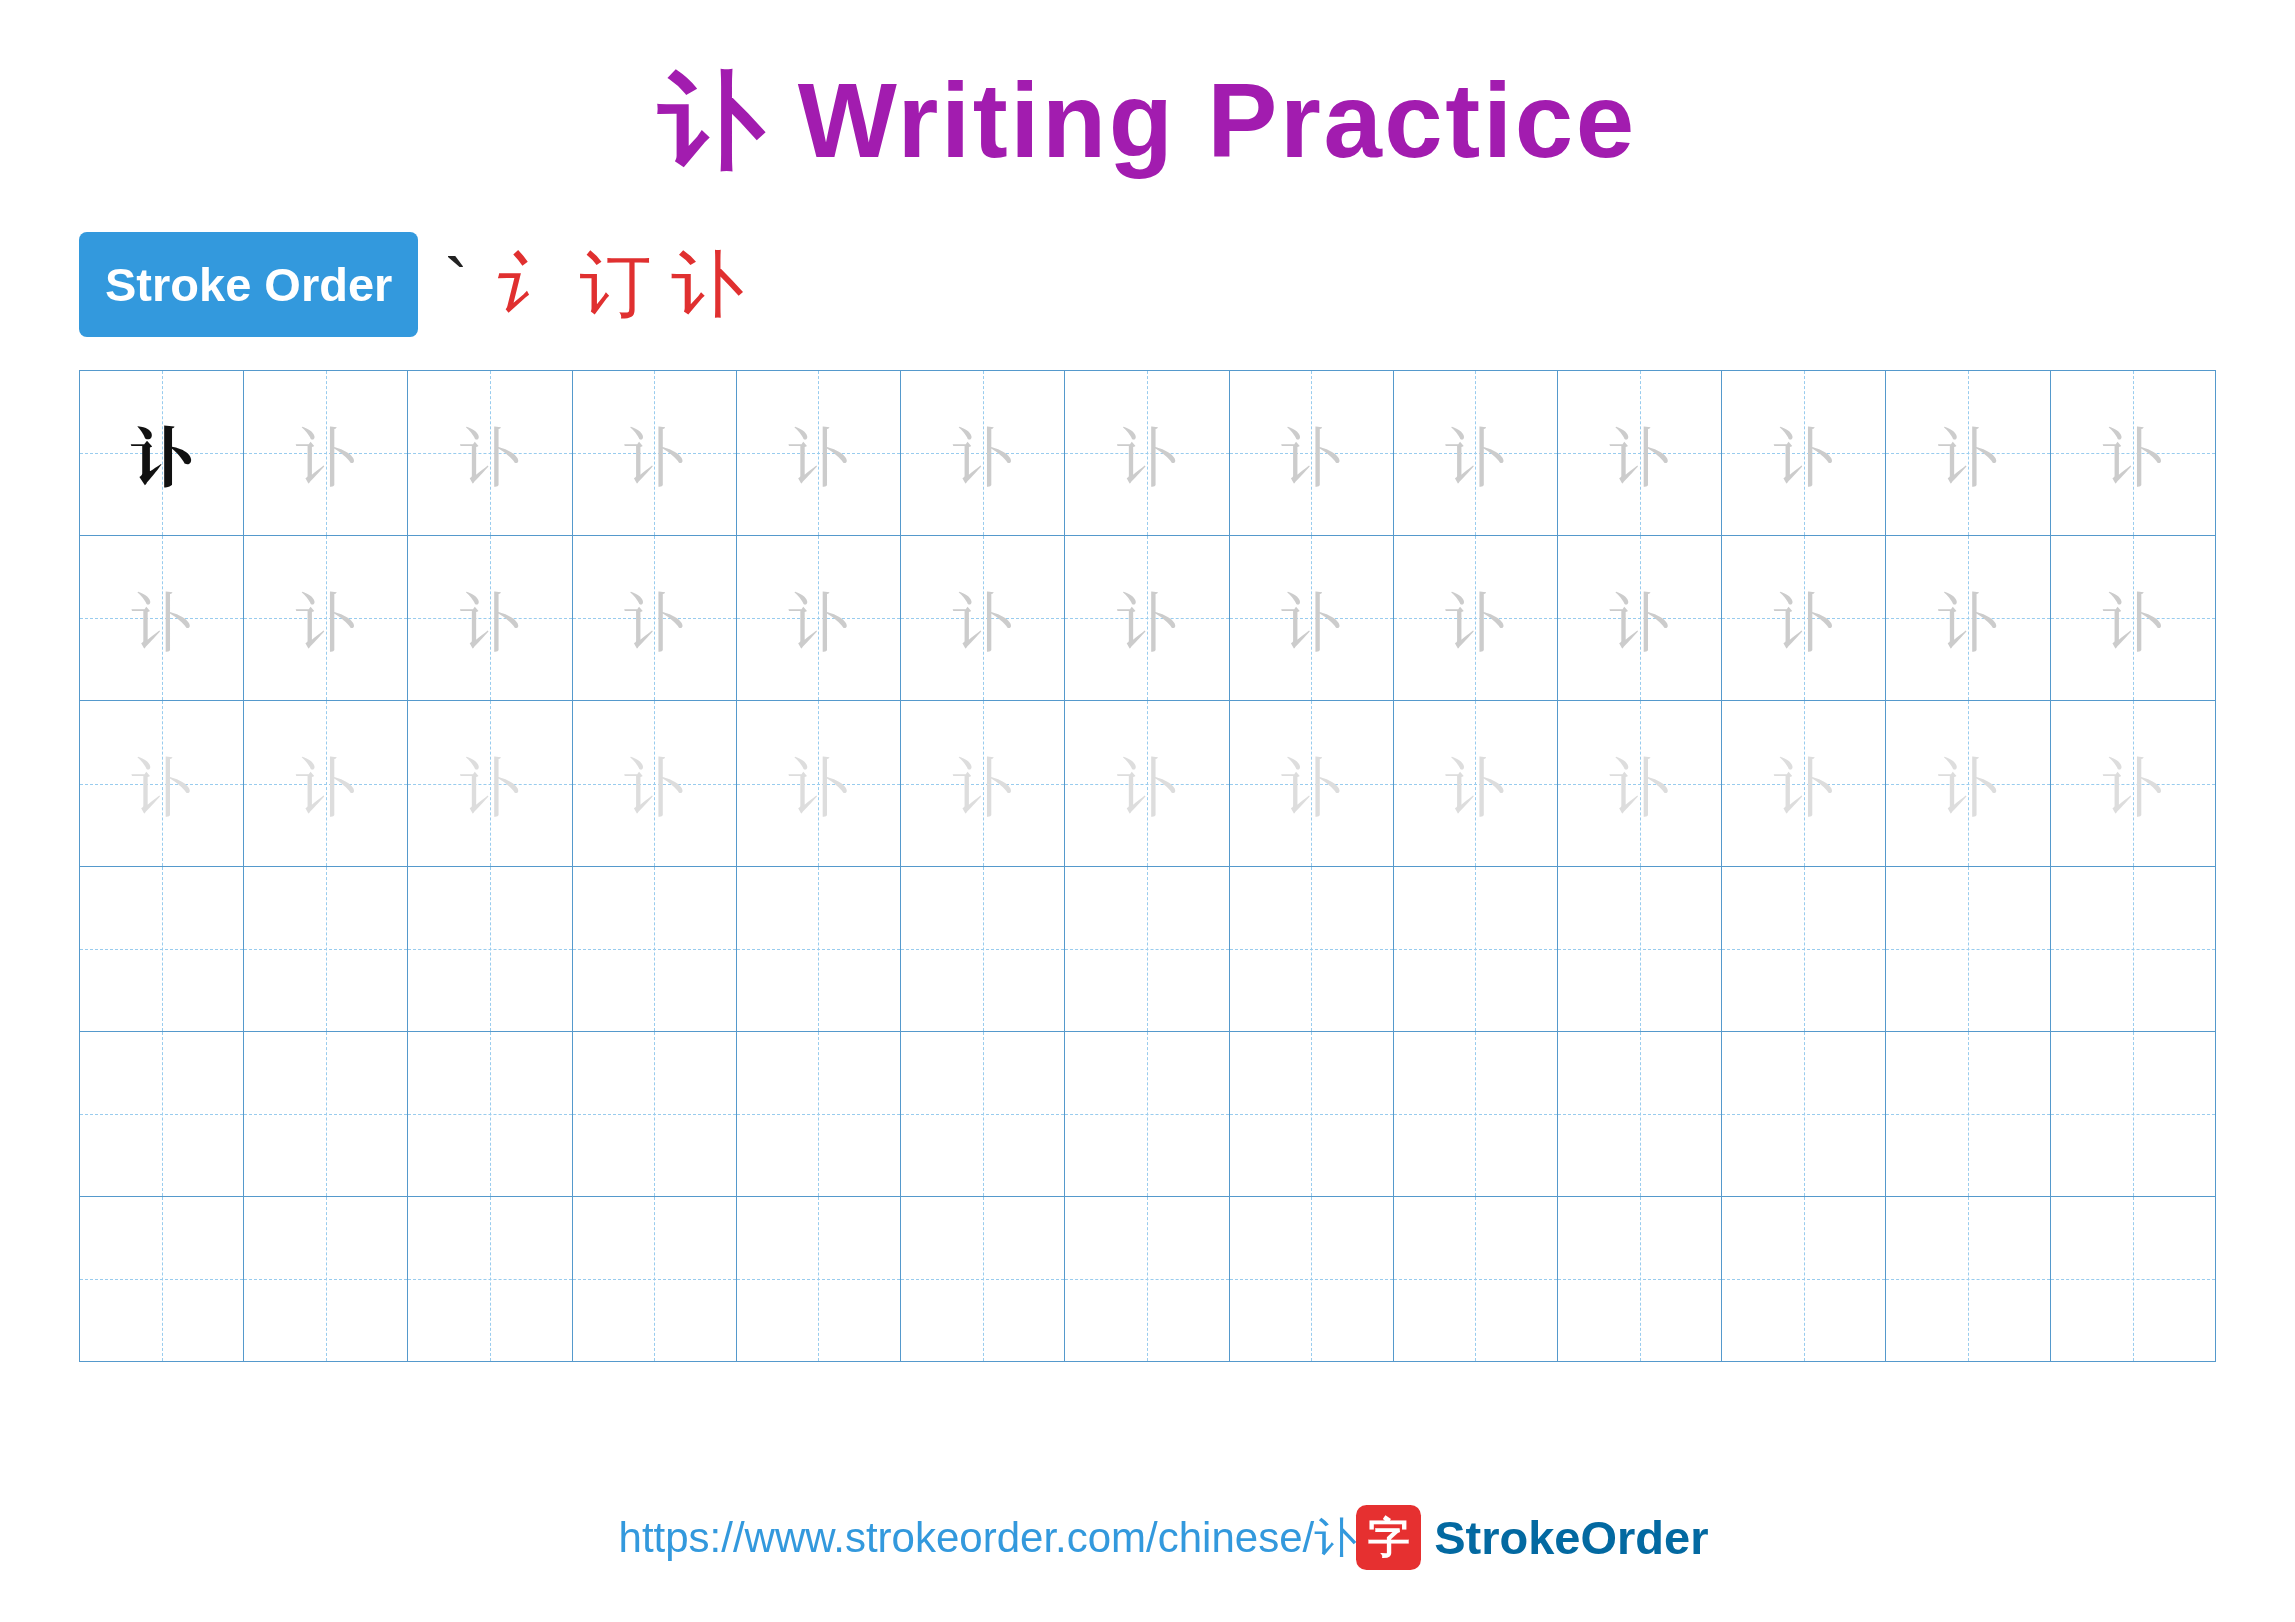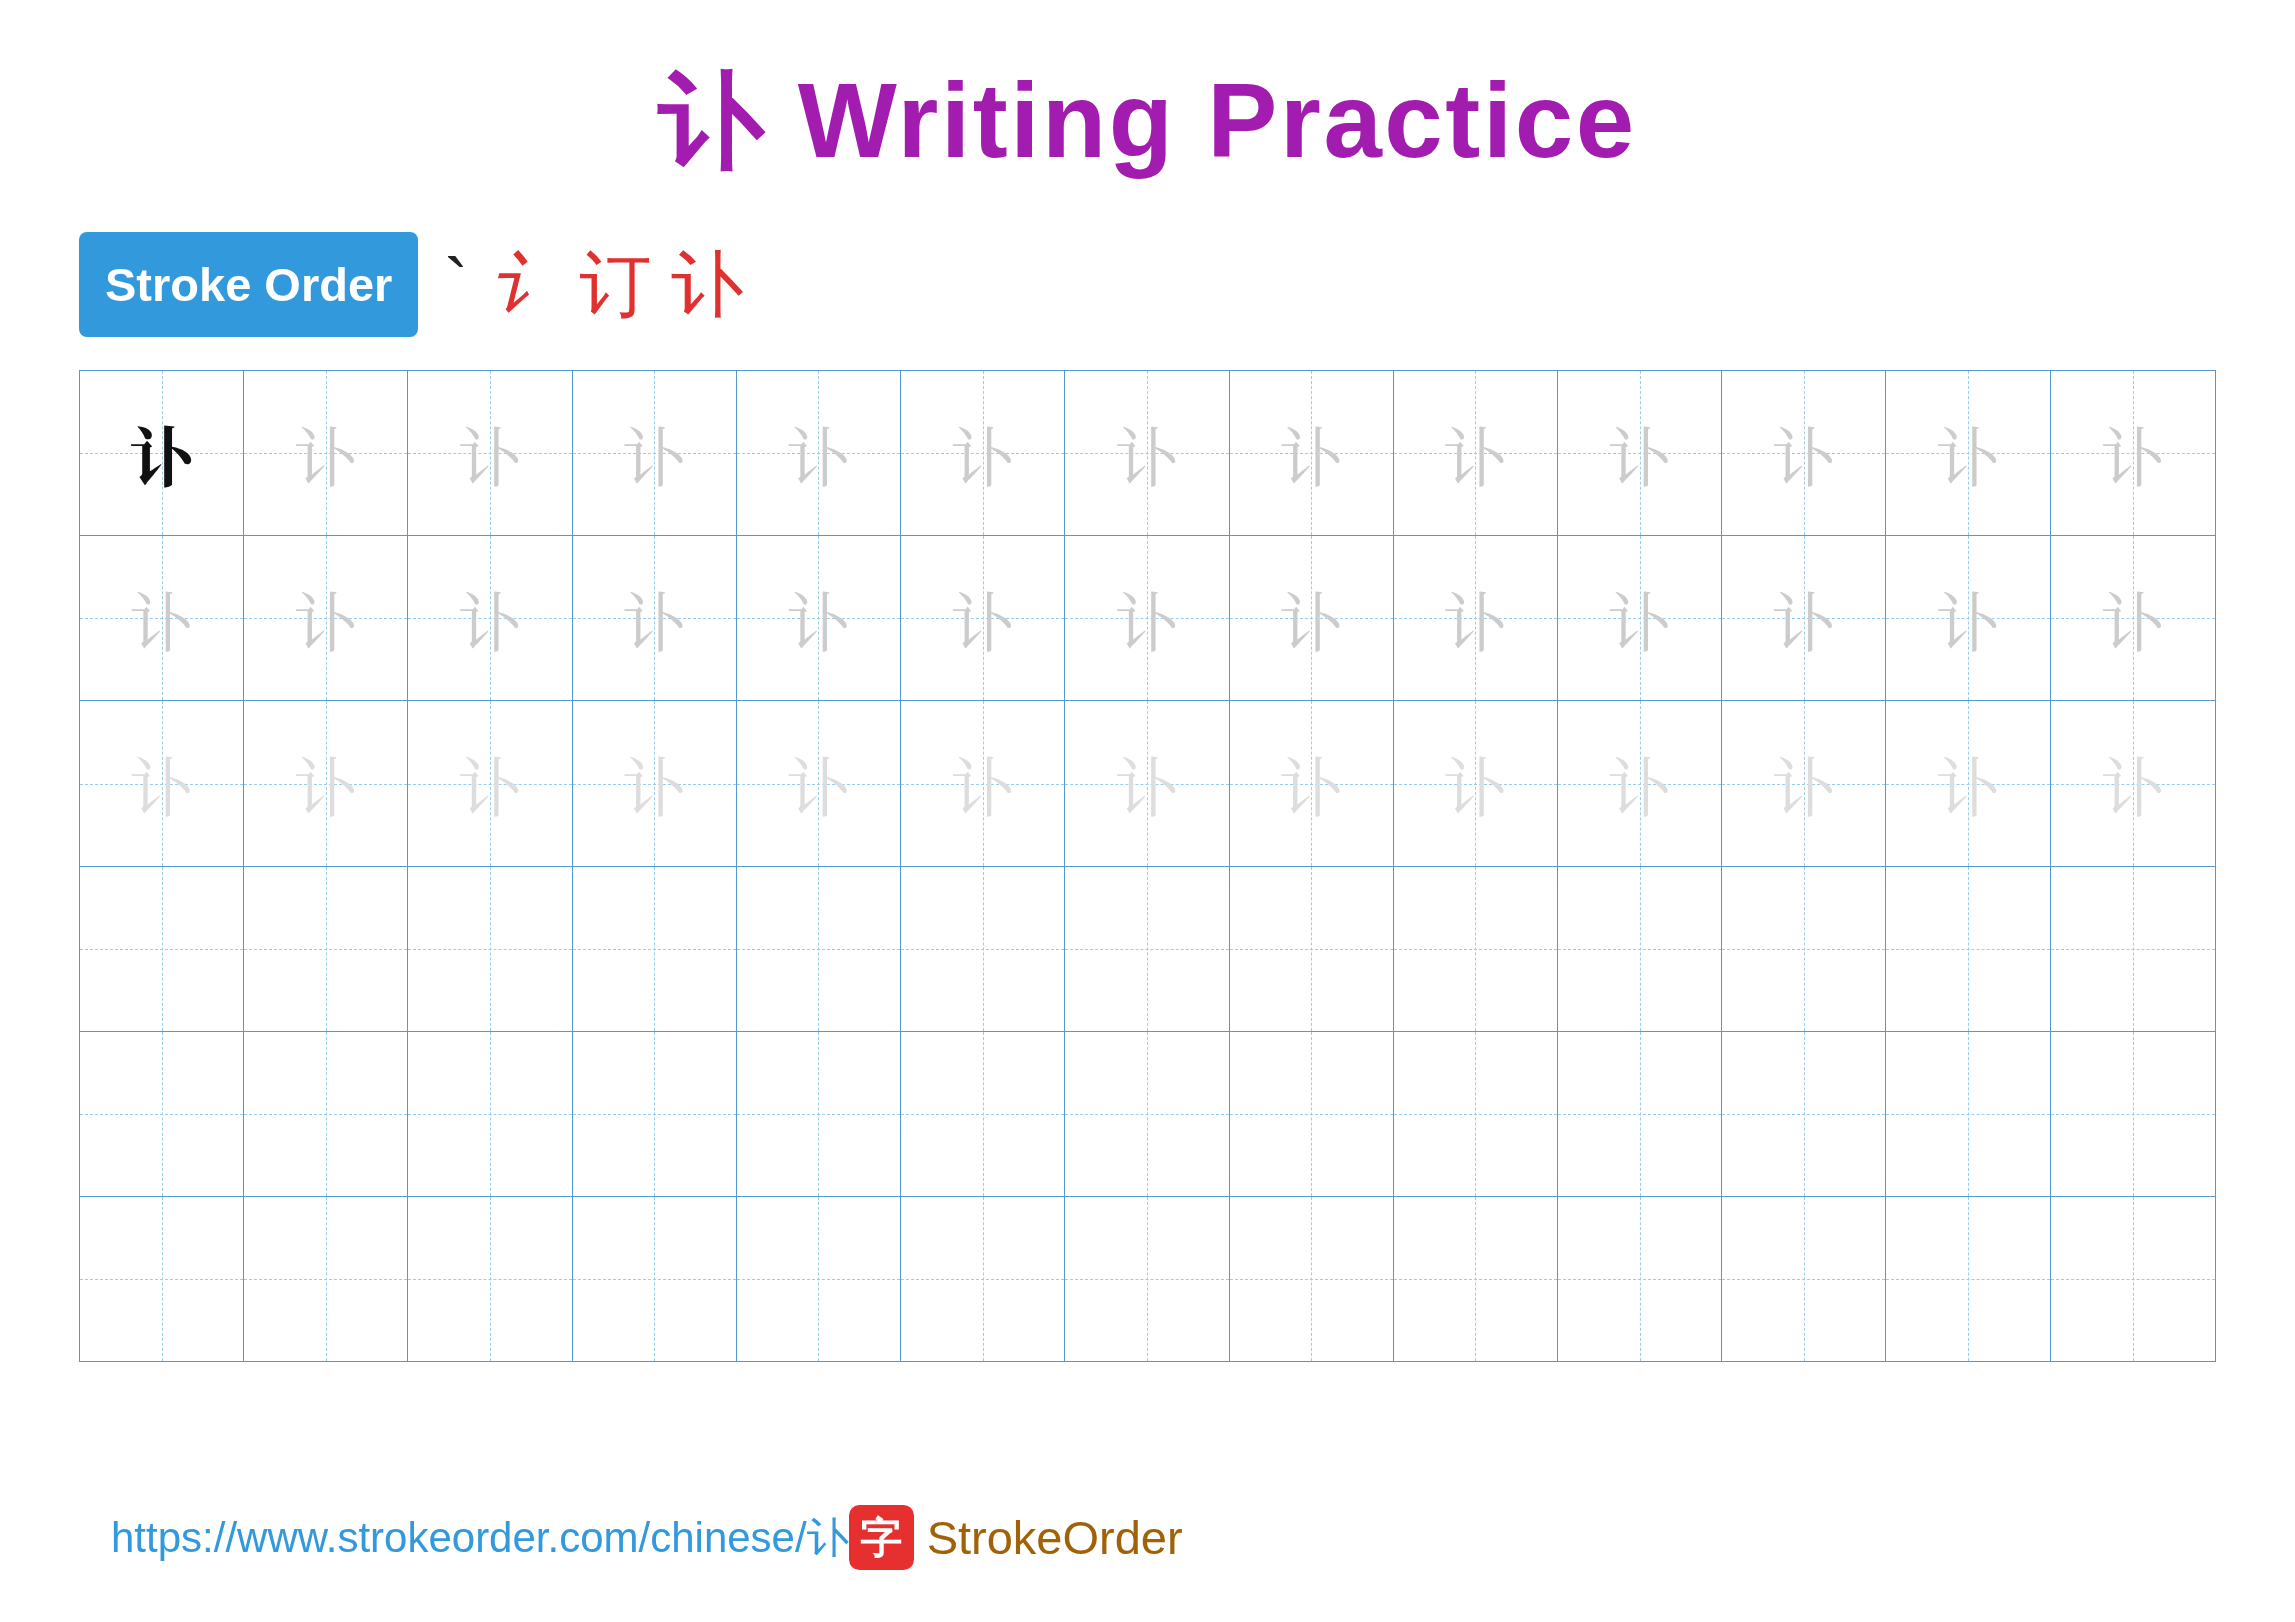--- a/index.html
+++ b/index.html
@@ -130,21 +130,21 @@
     }
 
     
     .footer {
       position: absolute;
       bottom: 52px;
       left: 79px;
       right: 79px;
       display: flex;
       align-items: center;
-      justify-content: flex-start;
+      justify-content: center;
       margin-left: 32px;
     }
     .footer-url {
       color: #3399dd;
       font-size: 42px;
       text-decoration: none;
     }
 
     .brand-logo {
       display: flex;
@@ -158,22 +158,22 @@
       border-radius: 10.5px;
       display: flex;
       align-items: center;
       justify-content: center;
       color: white;
       font-size: 42px;
       font-weight: 700;
     }
     .brand-name {
       font-size: 47px;
-      font-weight: 400;
-      color: #a16207;
+      font-weight: 700;
+      color: #0369a1;
     }
   </style>
 </head>
 <body>
 
 <div class="page">
 
   
   <div class="title-area">
     <span class="title-text">讣 Writing Practice</span>

